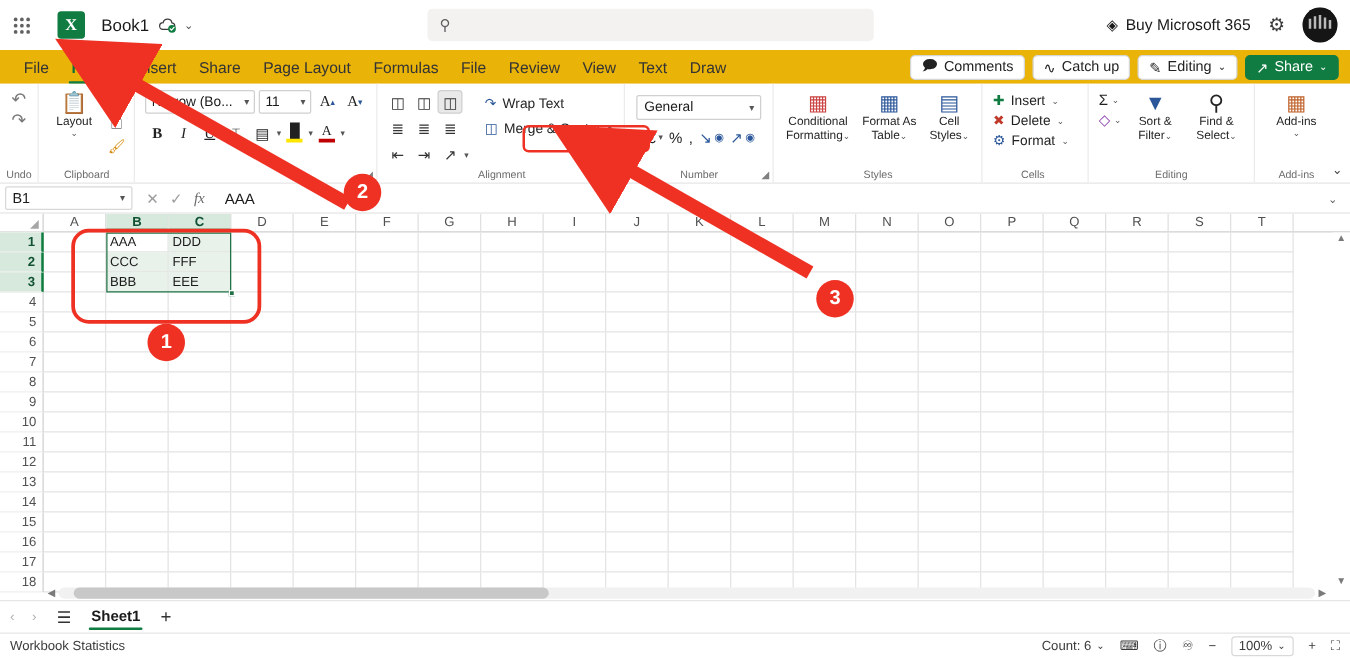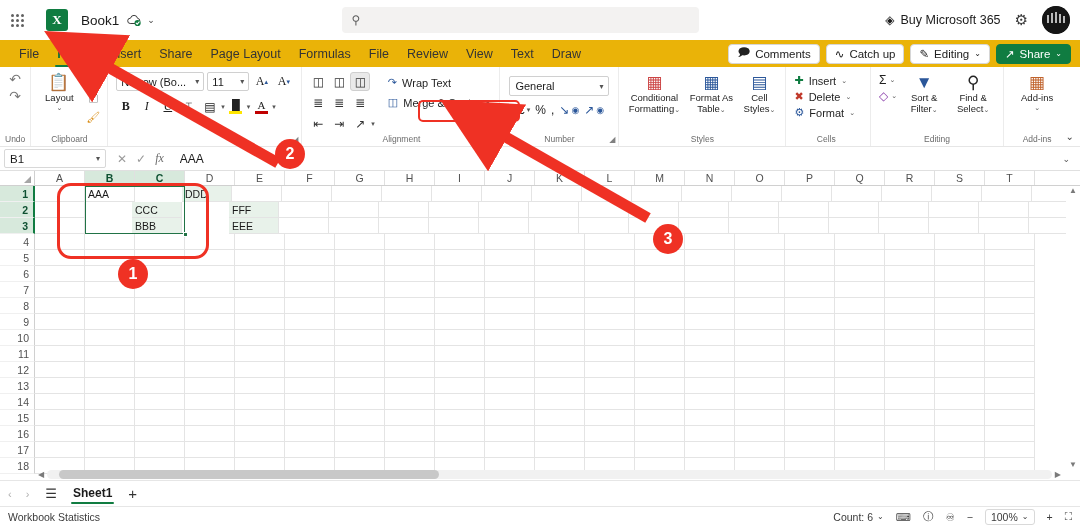--- a/index.html
+++ b/index.html
@@ -143,21 +143,21 @@
   .gridbody { display:flex; }
   .rowheads { width:35px; min-width:35px; background:#fff; }
   .rh { height:16px; font-size:10.5px; color:#505050; text-align:right; padding-right:5px;
         line-height:16px; border-right:1px solid #d0d0d0; border-bottom:1px solid #f0f0f0; cursor:pointer; }
   .rh.sel { background:#d7e9dc; color:#0f5132; border-right:2px solid #107c41; font-weight:bold; }
   .cells { flex:1; position:relative; }
   .gridrow { display:flex; height:16px; }
   .cell { width:50px; min-width:50px; border-right:1px solid #e4e4e4; border-bottom:1px solid #e4e4e4;
           font-size:10.5px; color:#1a1a1a; line-height:16px; padding-left:3px; overflow:hidden;
           white-space:nowrap; cursor:cell; }
-  .cell.intint { background:#e8f2ea;margin-left:47px; }
+  .cell.intint { background:#e8f2ea; }
   .selbox { position:absolute; border:1.5px solid #217346; pointer-events:none; }
   .selbox .handle { position:absolute; right:-3.5px; bottom:-3.5px; width:5px; height:5px;
                     background:#217346; border:1px solid #fff; }
 
   
   .hscroll { position:absolute; left:35px; right:16px; bottom:0; height:11px;
              display:flex; align-items:center; }
   .hscroll .track { flex:1; height:9px; background:#f1f1f1; border-radius:5px; position:relative; }
   .hscroll .thumb { position:absolute; left:12px; width:380px; height:9px; background:#c8c8c8; border-radius:5px; }
   .hscroll .sarrow { font-size:8px; color:#7a7a7a; padding:0 3px; cursor:pointer; }

